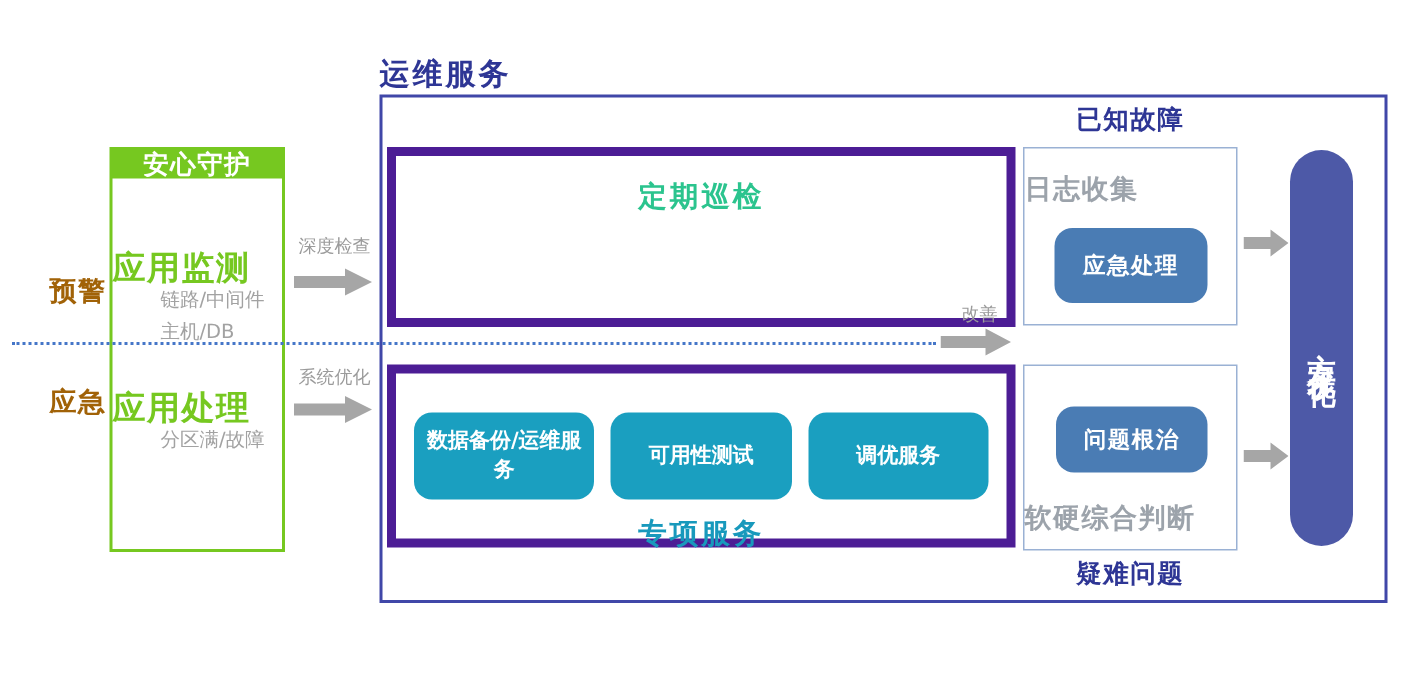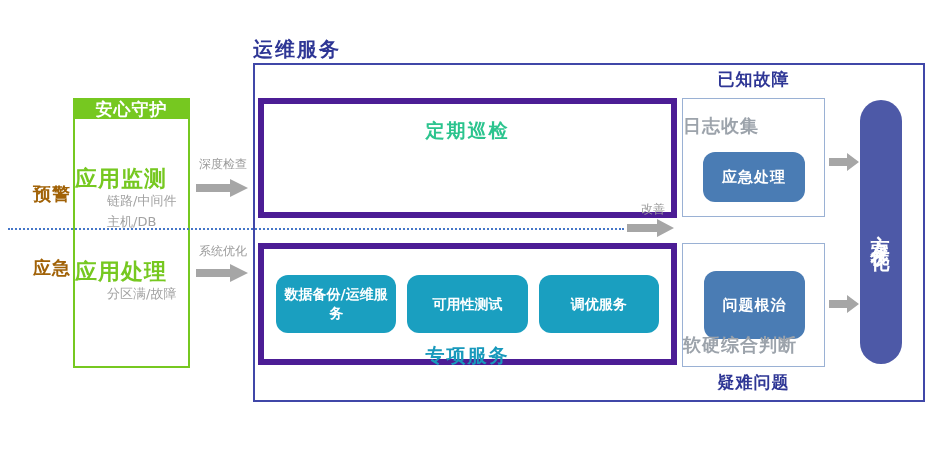--- a/index.html
+++ b/index.html
@@ -124,21 +124,21 @@
   <div class="right-title" style="top:68px">已知故障</div>
   <div class="right-box known">
     <div class="right-caption" style="top:15px">日志收集</div>
     <div class="steel-btn" style="left:20px; top:53px; width:102px; height:50px">应急处理</div>
   </div>
   <svg class="block-arrow" style="left:829px; top:151px" width="30" height="22" viewBox="0 0 30 22">
     <polygon points="0,7 18,7 18,2 30,11 18,20 18,15 0,15"></polygon>
   </svg>
 
   <div class="right-box hard">
-    <div class="steel-btn" style="left:21px; top:27px; width:101px; height:68px">问题根治</div>
+    <div class="steel-btn" style="left:21px; top:27px; width:101px; height:44px">问题根治</div>
     <div class="right-caption" style="top:89px">软硬综合判断</div>
   </div>
   <div class="right-title" style="top:371px">疑难问题</div>
   <svg class="block-arrow" style="left:829px; top:293px" width="30" height="22" viewBox="0 0 30 22">
     <polygon points="0,7 18,7 18,2 30,11 18,20 18,15 0,15"></polygon>
   </svg>
 
   <div class="pill">方案优化</div>
 
 </div>

